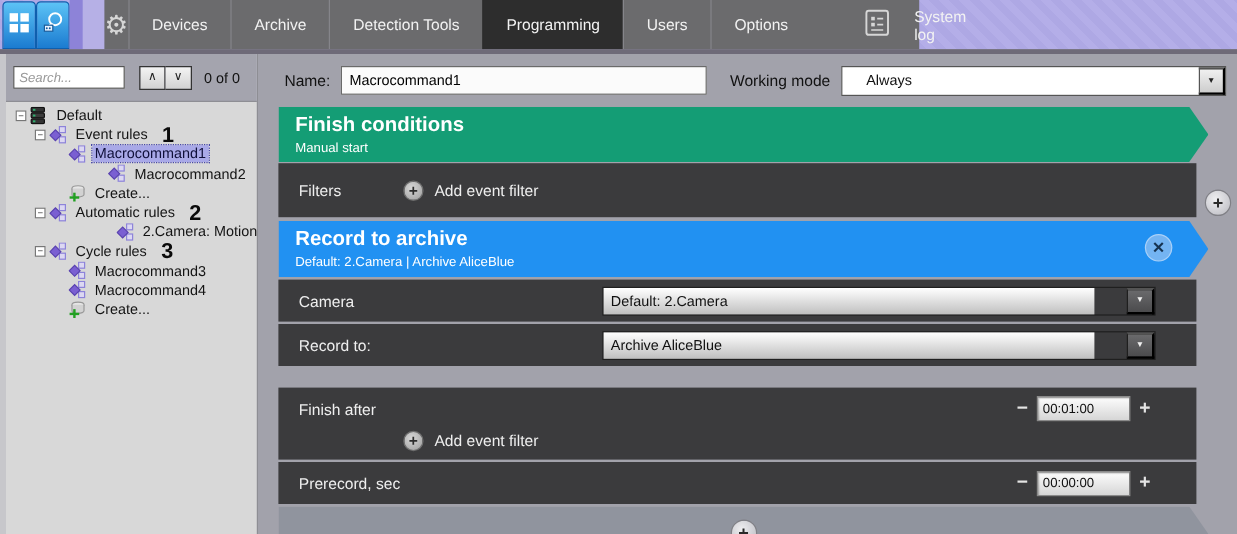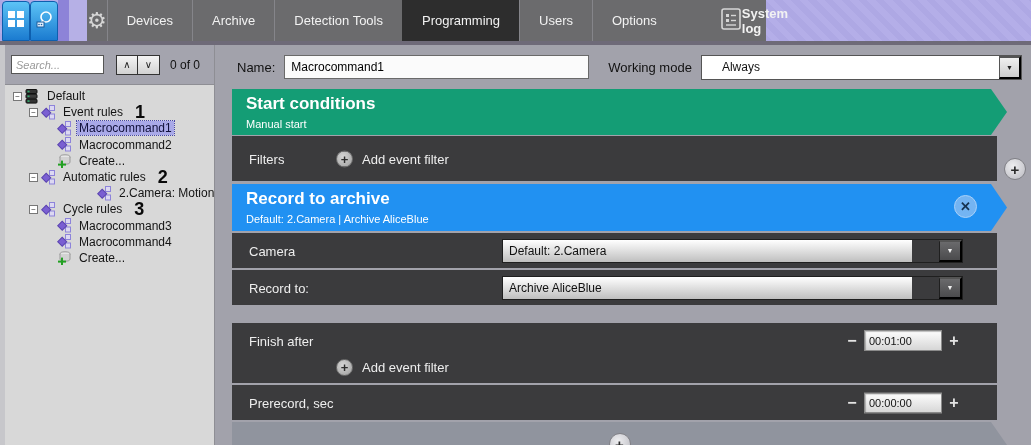--- a/index.html
+++ b/index.html
@@ -16,22 +16,22 @@
   .quick-btn:first-child { margin-left:2px; }
   .strip-dark { width:11px; height:41px; background:#8d83d8; }
   .strip-light { width:18px; height:41px; background:#b6b0e6; }
   .toolbar { height:41px; width:679px; background:#6b6b6d; display:flex; align-items:stretch; }
   .gear-wrap { width:46px; display:flex; align-items:center; justify-content:center; }
   .tabs { display:flex; }
   .tab { display:flex; align-items:center; padding:0 19px; color:#f2f2f2; font-size:13px;
     border-left:1px solid #85858a; cursor:pointer; white-space:nowrap; }
   .tab.active { background:#2d2d2d; border-left-color:#2d2d2d; }
   .toolbar-sep { width:1px; background:#85858a; margin:8px 14px; }
-  .syslog { display:flex; align-items:center; gap:0; padding:0 16px; color:#f2f2f2;
-    font-size:13px; cursor:pointer;font-weight:bold; }
+  .syslog { display:flex; align-items:center; gap:20px; padding:0 16px; color:#f2f2f2;
+    font-size:13px; cursor:pointer; }
   .under-strip { position:absolute; left:0; top:41px; width:1031px; height:4px; background:#6e6a78; }
 
   
   .sidebar { position:absolute; left:0; top:45px; width:215px; height:400px;
     background:#d8d8d8; border-left:5px solid #c7c7cb; border-right:1px solid #8e8e94; }
   .sidebar-header { height:40px; background:#a4a4ae; display:flex; align-items:center;
     padding:0 8px 0 6px; border-bottom:1px solid #8e8e94; }
   .search-input { width:93px; height:19px; border:1px solid #555; font-size:11px; padding:0 4px;
     background:#fff; }
   .search-input::placeholder { font-style:italic; color:#999; }
@@ -202,21 +202,21 @@
         </div>
         <div class="tree-row" style="padding-left: 40px;">
           <span class="spacer"></span>
           <span class="tree-icon"><svg width="15" height="15">
               <rect x="8.5" y="0.5" width="5" height="5" fill="#dcd8f2" stroke="#8d83da"></rect>
               <rect x="8.5" y="9" width="5" height="5" fill="#dcd8f2" stroke="#8d83da"></rect>
               <rect x="2" y="4.5" width="6.4" height="6.4" fill="#7a5fd2" stroke="#5a43b0" transform="rotate(45 5.2 7.7)"></rect>
             </svg></span>
           <span class="tree-label sel">Macrocommand1</span>
         </div>
-        <div class="tree-row" style="padding-left: 40px;">
+        <div class="tree-row" style="padding-left: 40px; margin-left: 33px;">
           <span class="spacer"></span>
           <span class="tree-icon"><svg width="15" height="15">
               <rect x="8.5" y="0.5" width="5" height="5" fill="#dcd8f2" stroke="#8d83da"></rect>
               <rect x="8.5" y="9" width="5" height="5" fill="#dcd8f2" stroke="#8d83da"></rect>
               <rect x="2" y="4.5" width="6.4" height="6.4" fill="#7a5fd2" stroke="#5a43b0" transform="rotate(45 5.2 7.7)"></rect>
             </svg></span>
           <span class="tree-label">Macrocommand2</span>
         </div>
         <div class="tree-row" style="padding-left: 40px;">
           <span class="spacer"></span>
@@ -294,21 +294,21 @@
       <span>Name:</span>
       <input class="name-input" value="Macrocommand1" style="">
       <span class="wm-label">Working mode</span>
       <div class="combo-light">
         <span class="val">Always</span>
         <button class="btn">▼</button>
       </div>
     </div>
 
     <div class="banner green" style="background:#149d75;">
-      <div class="b-title">Start conditions</div>
+      <div class="b-title">Finish conditions</div>
       <div class="b-sub">Manual start</div>
     </div>
 
     <div class="drow h33">
       <span class="row-label">Filters</span>
       <div class="add-btn">
         <span class="plus-circle">+</span>
         <span>Add event filter</span>
       </div>
     </div>

